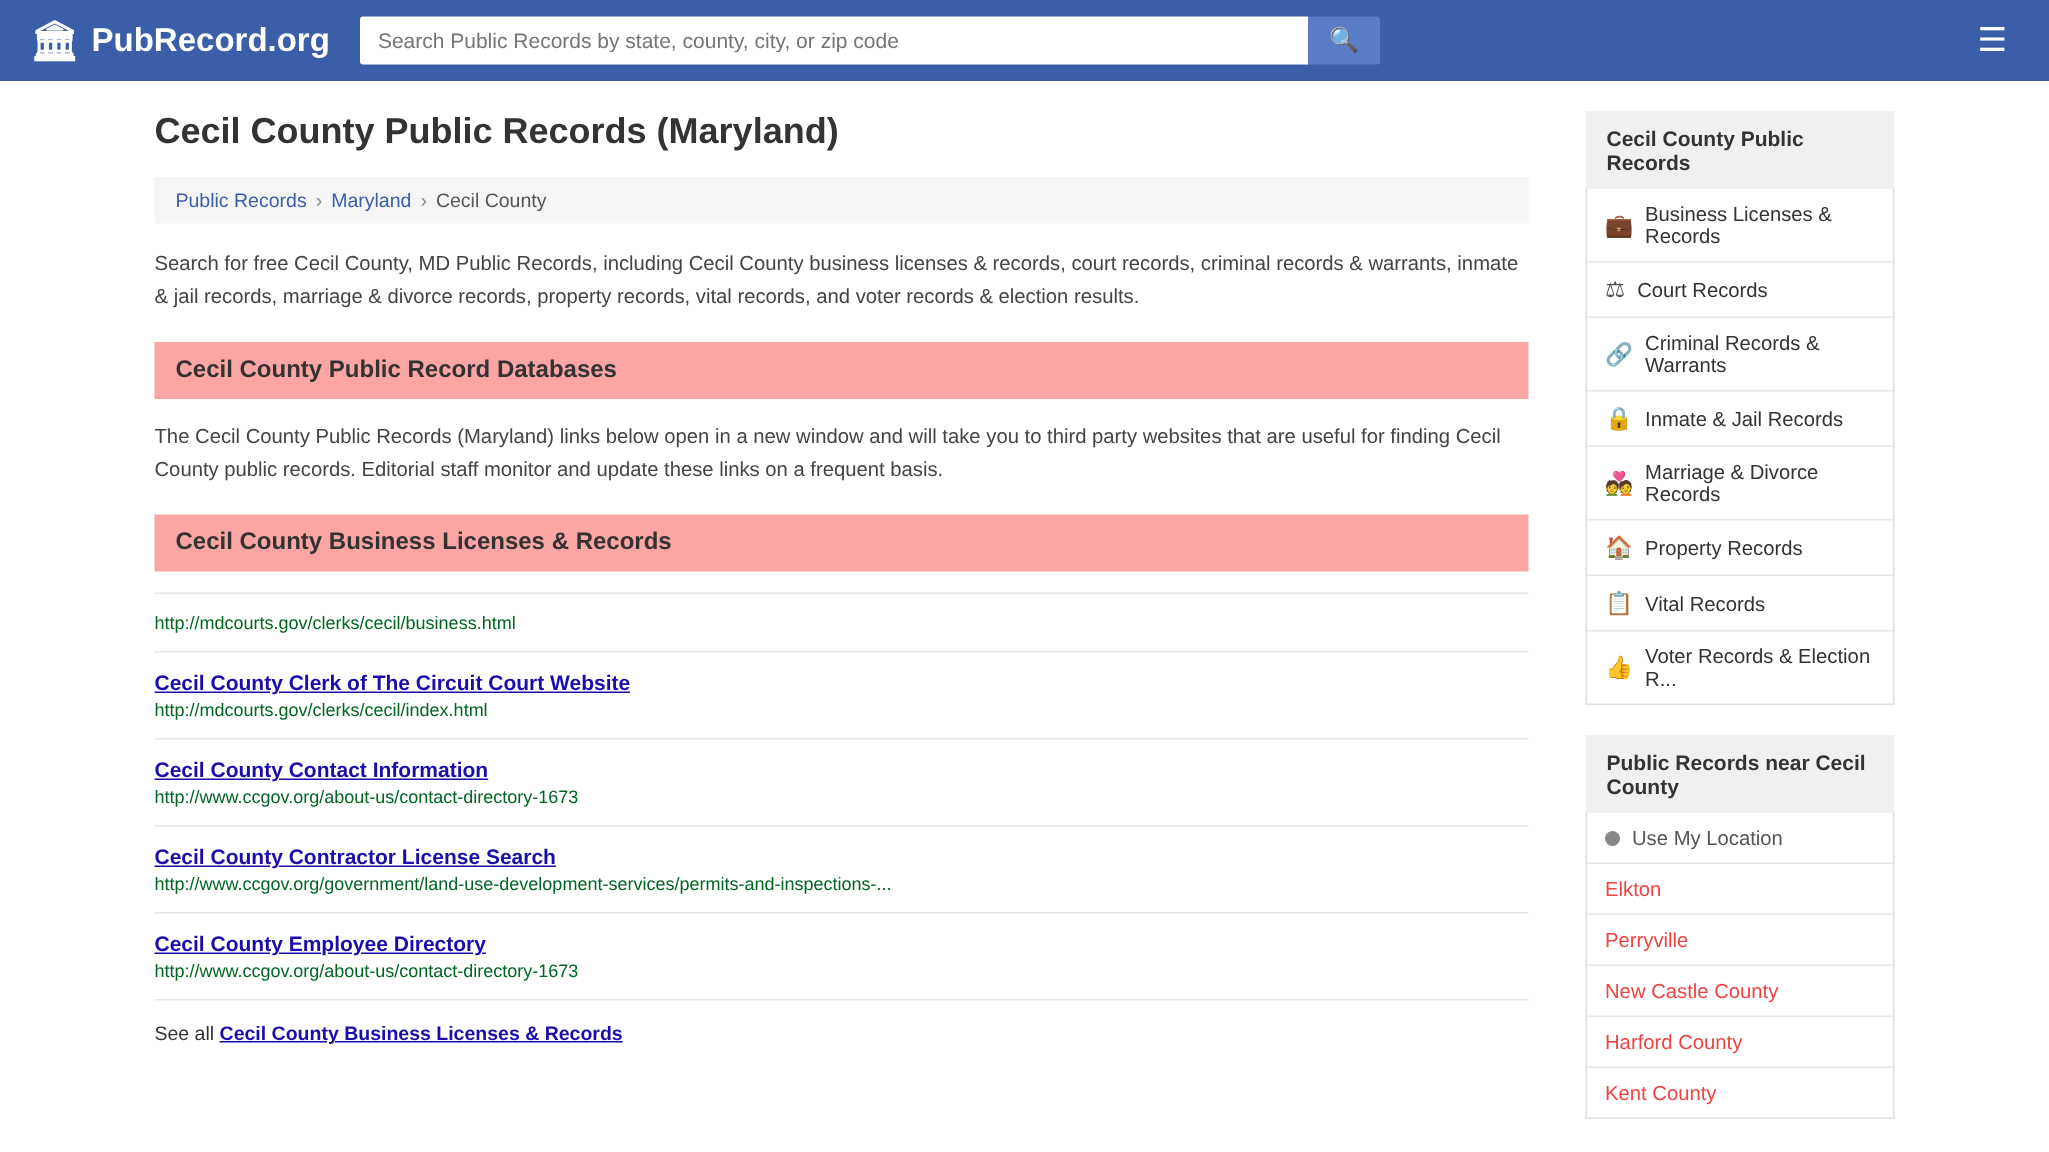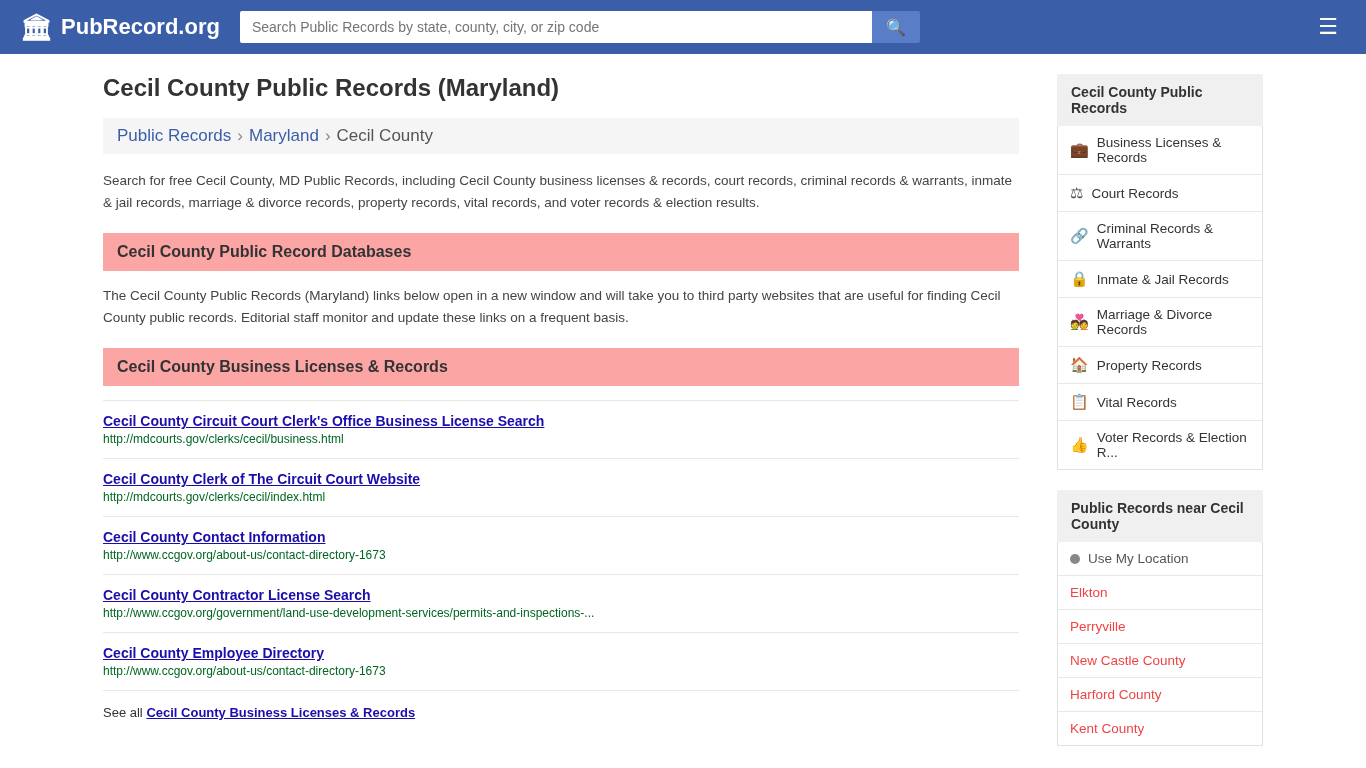--- a/index.html
+++ b/index.html
@@ -73,21 +73,21 @@
     }
     #page-title {
       font-size: 24px;
       font-weight: bold;
       color: #333;
       margin-bottom: 16px;
     }
     #breadcrumb {
       background: #f5f5f5;
       padding: 8px 14px;
-      font-size: 17px;
+      font-size: 13px;
       color: #555;
       margin-bottom: 16px;
       display: flex;
       align-items: center;
       gap: 6px;
     }
     #breadcrumb a { color: #3a5ea8; text-decoration: none; }
     #breadcrumb .sep { color: #888; }
 
     #intro-text {
@@ -243,21 +243,20 @@
     <p id="intro-text" class="intro-text">Search for free Cecil County, MD Public Records, including Cecil County business licenses &amp; records, court records, criminal records &amp; warrants, inmate &amp; jail records, marriage &amp; divorce records, property records, vital records, and voter records &amp; election results.</p>
 
     <div class="section-heading">Cecil County Public Record Databases</div>
 
     <p class="db-description">The Cecil County Public Records (Maryland) links below open in a new window and will take you to third party websites that are useful for finding Cecil County public records. Editorial staff monitor and update these links on a frequent basis.</p>
 
     <div class="section-heading">Cecil County Business Licenses &amp; Records</div>
 
     <div id="records-list">
         <div class="record-entry">
-      <a class="record-link">Cecil County Circuit Court Clerk's Office Business License Search</a>
       <span class="record-url">http://mdcourts.gov/clerks/cecil/business.html</span>
     </div>
         <div class="record-entry">
       <a class="record-link">Cecil County Clerk of The Circuit Court Website</a>
       <span class="record-url">http://mdcourts.gov/clerks/cecil/index.html</span>
     </div>
         <div class="record-entry">
       <a class="record-link">Cecil County Contact Information</a>
       <span class="record-url">http://www.ccgov.org/about-us/contact-directory-1673</span>
     </div>

